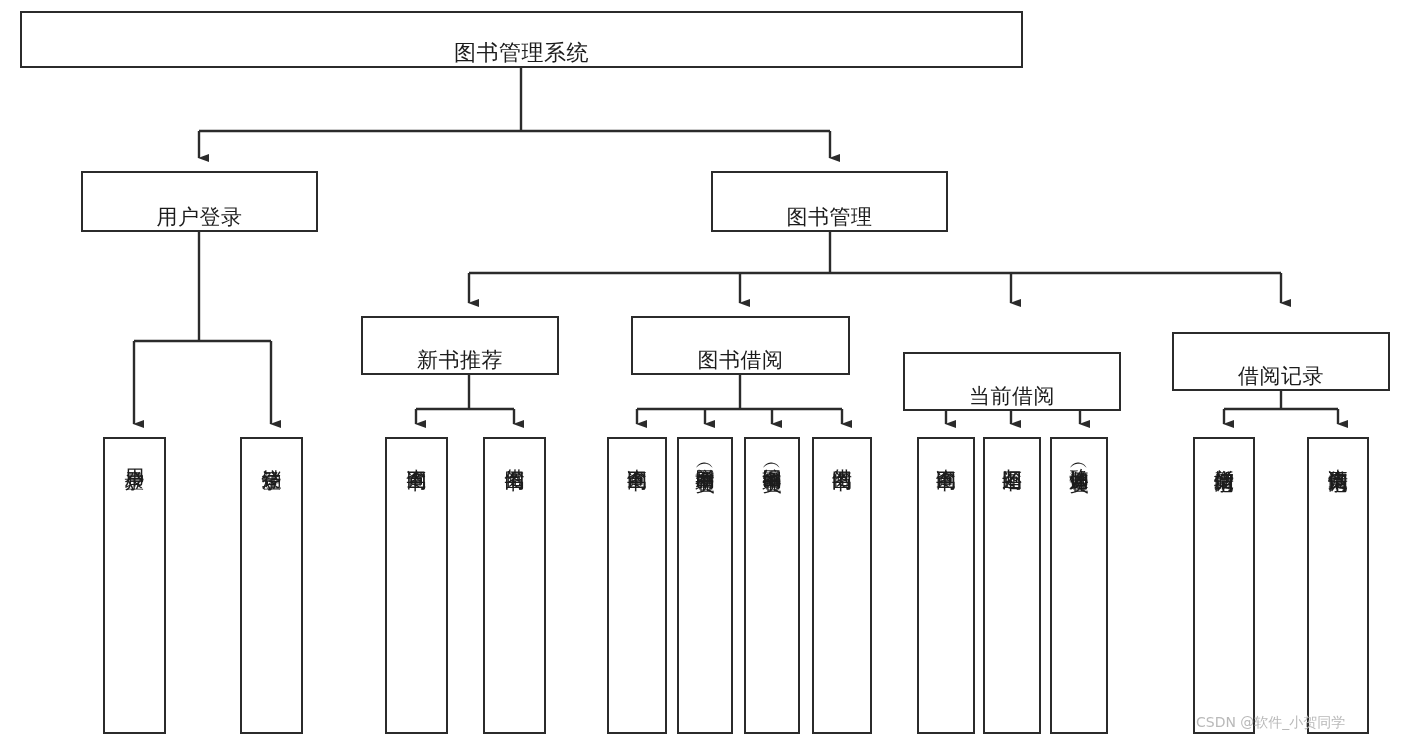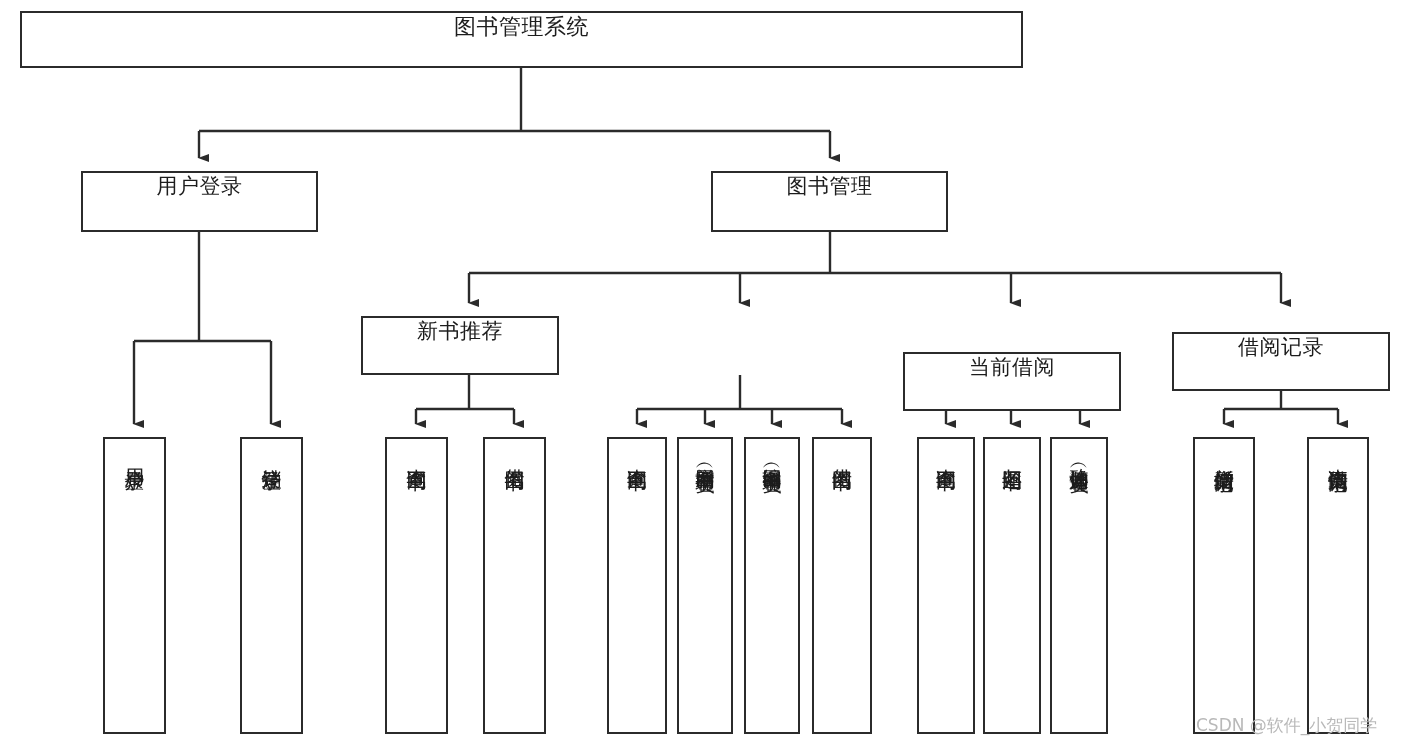--- a/index.html
+++ b/index.html
@@ -25,21 +25,21 @@
     width: 1405px;
     height: 747px;
     pointer-events: none;
   }
   .node {
     position: absolute;
     box-sizing: border-box;
     border: 2px solid #2b2b2b;
     background: #ffffff;
     display: flex;
-    align-items: flex-start;
+    align-items: flex-end;
     justify-content: center;
     color: #1c1c1c;
     font-size: 21px;
     line-height: 1.25;
     letter-spacing: 0.5px;
     z-index: 2;
   }
   .node.root {
     font-size: 22px;
   }
@@ -57,21 +57,21 @@
     line-height: 1.05;
     display: block;
   }
   .node.leaf.tall .vlabel {
     font-size: 19px;
   }
   .watermark {
     position: absolute;
     left: 1196px;
     top: 714px;
-    font-size: 17px;
+    font-size: 14px;
     color: #b9b9b9;
     white-space: nowrap;
     z-index: 3;
     font-family: "DejaVu Sans", "Liberation Sans", sans-serif;
   }
 </style>
 </head>
 <body>
 
 <div id="diagram-root">
@@ -133,20 +133,23 @@
   <div class="node" style="left:81px; top:171px; width:237px; height:61px;">
     <span>用户登录</span>
   </div>
   <div class="node" style="left:711px; top:171px; width:237px; height:61px;">
     <span>图书管理</span>
   </div>
 
   <div class="node" style="left:361px; top:316px; width:198px; height:59px;">
     <span>新书推荐</span>
   </div>
+  <div class="node" style="left:631px; top:316px; width:219px; height:59px;">
+    <span>图书借阅</span>
+  </div>
   <div class="node" style="left:903px; top:316px; width:218px; height:59px;margin-top:36px;">
     <span>当前借阅</span>
   </div>
   <div class="node" style="left:1172px; top:332px; width:218px; height:59px;">
     <span>借阅记录</span>
   </div>
 
   <div class="node leaf" style="left:103px; top:437px; width:63px; height:297px;">
     <span class="vlabel">用户登录</span>
   </div>

